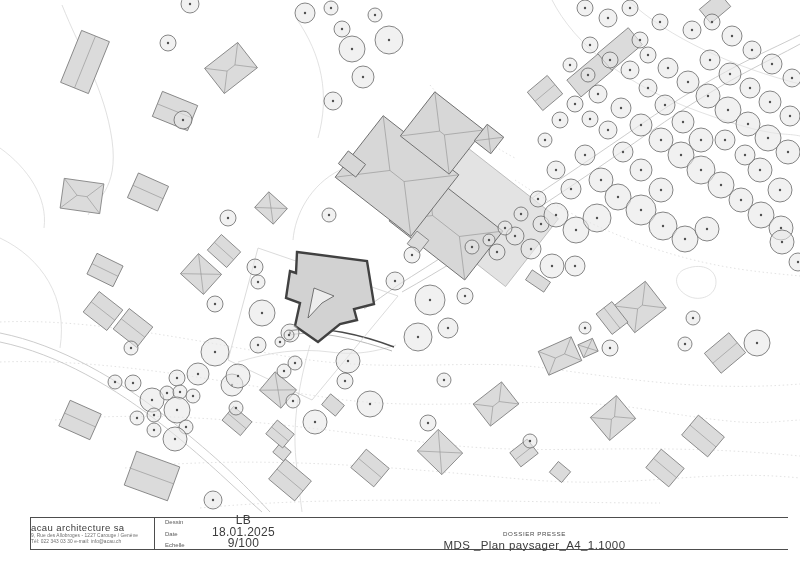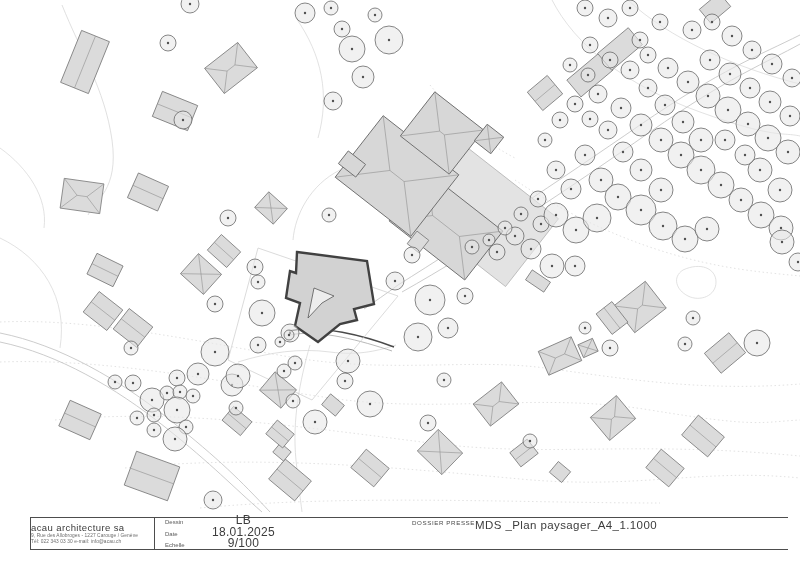--- a/index.html
+++ b/index.html
@@ -30,22 +30,22 @@
            font-size:11.5px;letter-spacing:0.4px;color:#3c3c3c;}
   .tb-col2{width:125px;border-left:1px solid #4d4d4d;border-right:1px solid #4d4d4d;
            display:flex;flex-direction:column;justify-content:center;text-align:left;box-sizing:border-box;}
   .firm-name{font-size:9.5px;letter-spacing:0.4px;color:#3c3c3c;line-height:11px;}
   .firm-sub{font-size:4.8px;color:#6b6b6b;line-height:6px;letter-spacing:0.1px;}
   .tb-col3{width:133px;display:flex;flex-direction:column;justify-content:center;
            padding:2px 6px 2px 10px;box-sizing:border-box;}
   .tb-row{display:flex;align-items:baseline;line-height:9.5px;}
   .tb-label{width:40px;font-size:6px;color:#5a5a5a;}
   .tb-val{flex:1;text-align:center;font-size:12px;color:#3c3c3c;letter-spacing:0.3px;}
-  .tb-col4{flex:1;display:flex;flex-direction:row;justify-content:center;align-items:flex-start;
-           padding-right:7px;box-sizing:border-box;}
+  .tb-col4{flex:1;display:flex;flex-direction:column;justify-content:center;align-items:center;
+           padding-right:7px;box-sizing:border-box;margin-top:14px;}
   .doc-type{font-size:6.2px;letter-spacing:0.6px;color:#4a4a4a;line-height:9px;}
   .doc-title{font-size:11.5px;letter-spacing:0.4px;color:#3c3c3c;line-height:14px;}
 </style>
 </head>
 <body>
 
 <div class="sheet">
 
   <svg id="plan" width="800" height="517" viewBox="0 0 800 517">
     <g id="g-contours">

